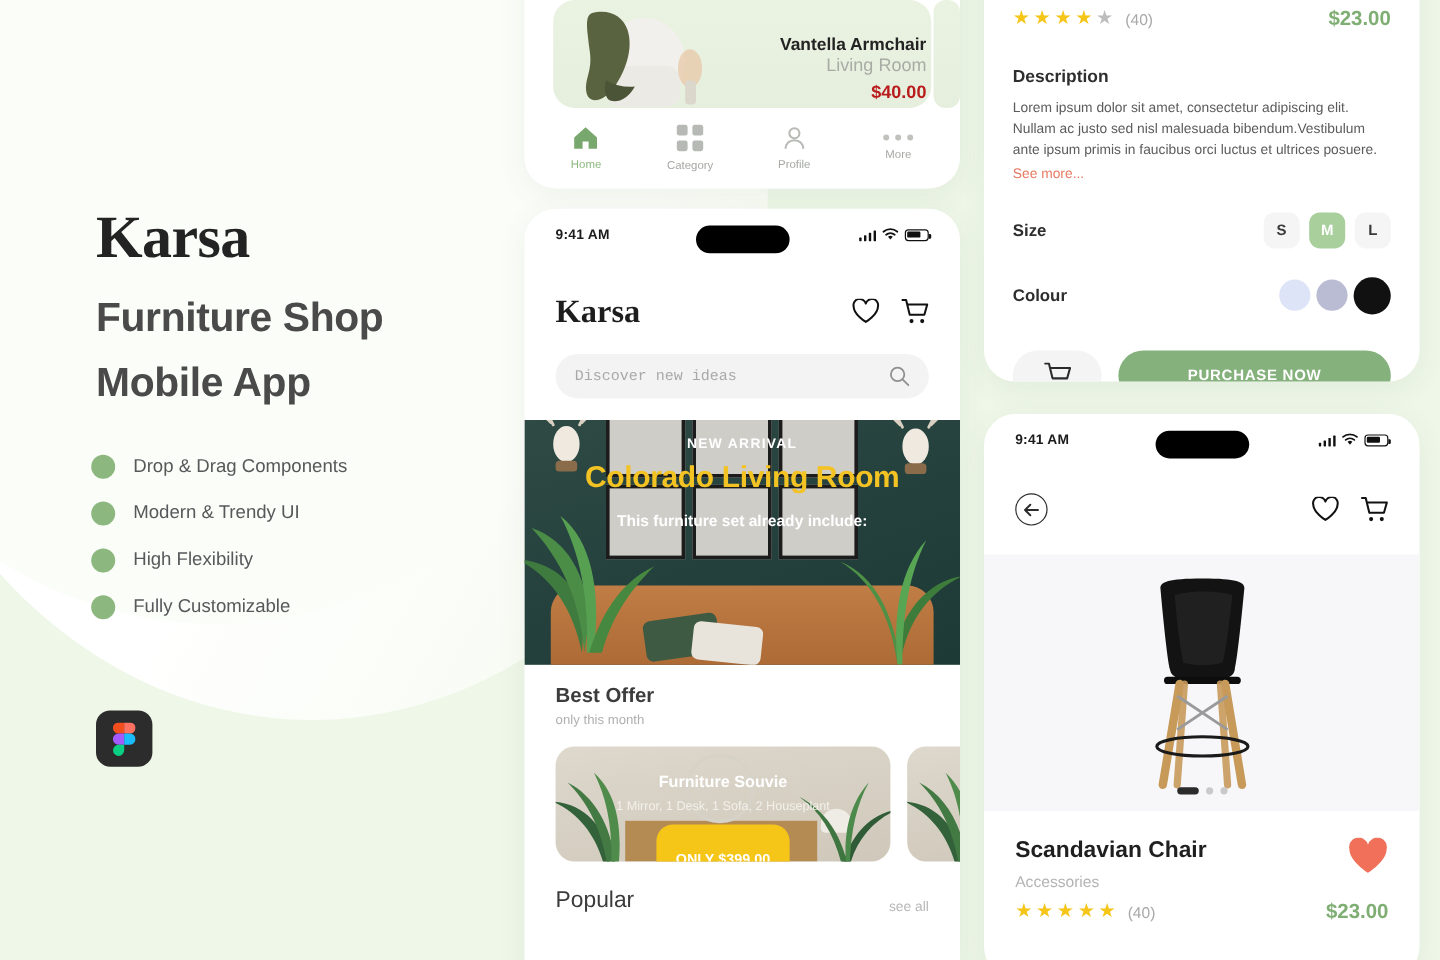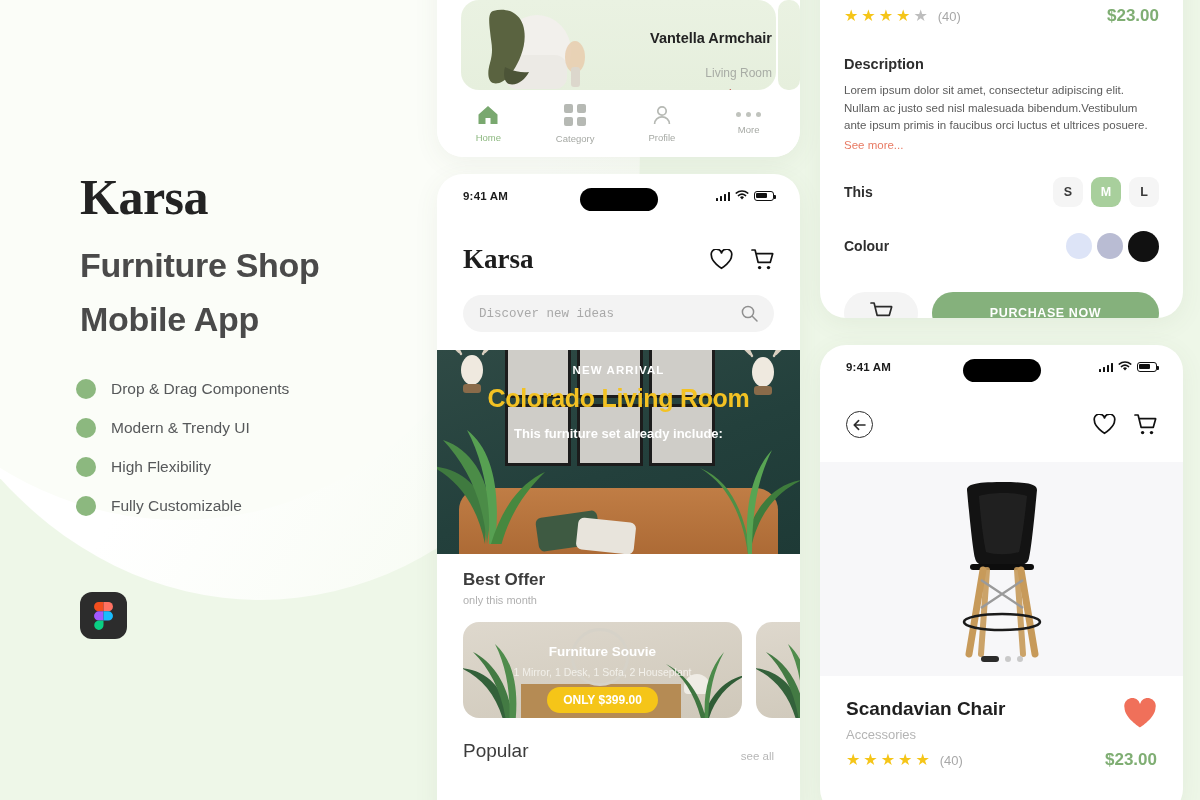--- a/index.html
+++ b/index.html
@@ -61,21 +61,21 @@
   .p1-hero{
     position:absolute;left:0;top:132px;right:0;height:90px;
     background:linear-gradient(180deg,#eaf2e2 0%,#e6efdd 100%);
     border-radius:18px;margin:0 24px;width:315px;
   }
   .p1-chair{
     position:absolute;left:38px;top:137px;width:110px;height:86px;
   }
   .p1-info{position:absolute;right:28px;top:162px;text-align:right;}
   .p1-title{font-size:14.5px;font-weight:700;color:#232323;}
-  .p1-sub{font-size:12px;color:#a8aca5;margin-top:20px;}
+  .p1-sub{font-size:15px;color:#a8aca5;margin-top:0;}
   .p1-price{font-size:15px;font-weight:700;color:#b91c1c;margin-top:6px;}
   .p1-edge{
     position:absolute;right:0;top:132px;width:22px;height:90px;
     background:linear-gradient(180deg,#eaf2e2,#e6efdd);border-radius:10px;
   }
   .navbar{
     position:absolute;left:0;right:0;bottom:0;height:67px;background:#fff;
     display:flex;align-items:center;justify-content:space-around;
     padding:0 8px;border-radius:0 0 26px 26px;
   }
@@ -151,21 +151,21 @@
   .of-plant-l{position:absolute;left:-4px;bottom:-10px;width:92px;height:104px;}
   .of-plant-r{position:absolute;right:-8px;bottom:-14px;width:88px;height:100px;}
   .of-desk{position:absolute;left:58px;bottom:0;width:160px;height:34px;background:#b58b54;}
   .of-mirror{position:absolute;left:108px;bottom:32px;width:58px;height:58px;border:3px solid #d6d2c8;border-radius:50%;}
   .of-lamp{position:absolute;right:32px;bottom:24px;width:26px;height:20px;background:#efece5;border-radius:13px 13px 4px 4px;}
   .of-txt{position:absolute;left:0;right:0;top:22px;text-align:center;}
   .of-title{font-size:13.5px;font-weight:700;color:#fff;}
   .of-sub{font-size:10.5px;color:#f2f0ea;margin-top:7px;}
   .of-badge{
     display:inline-block;margin-top:9px;background:#f5c518;color:#fff;
-    font-size:12px;font-weight:800;padding:6px 16px;border-radius:14px;
+    font-size:12px;font-weight:800;padding:22px 16px;border-radius:14px;
   }
   .pop-row{display:flex;align-items:flex-end;justify-content:space-between;padding:22px 26px 0 26px;}
   .pop-title{font-size:19px;font-weight:400;color:#3c3c3c;}
   .pop-all{font-size:11.5px;color:#b7b7b7;}
 
   
   .p3{left:0;top:-212px;width:363px;height:530px;}
   .p3-in{padding:0 24px;}
   .rate-row{display:flex;align-items:center;justify-content:space-between;padding-top:218px;}
   .stars{display:flex;align-items:center;gap:3px;}
@@ -448,21 +448,21 @@
           <span class="rate-count">(40)</span>
         </span>
         <span class="big-price">$23.00</span>
       </div>
 
       <div class="desc-h">Description</div>
       <div class="desc-b">Lorem ipsum dolor sit amet, consectetur adipiscing elit. Nullam ac justo sed nisl malesuada bibendum.Vestibulum ante ipsum primis in faucibus orci luctus et ultrices posuere.</div>
       <span class="see-more">See more...</span>
 
       <div class="opt-row">
-        <span class="opt-label">This</span>
+        <span class="opt-label">Size</span>
         <span class="sizes">
           <span class="size">S</span>
           <span class="size sel">M</span>
           <span class="size">L</span>
         </span>
       </div>
 
       <div class="opt-row">
         <span class="opt-label">Colour</span>
         <span class="colours">

